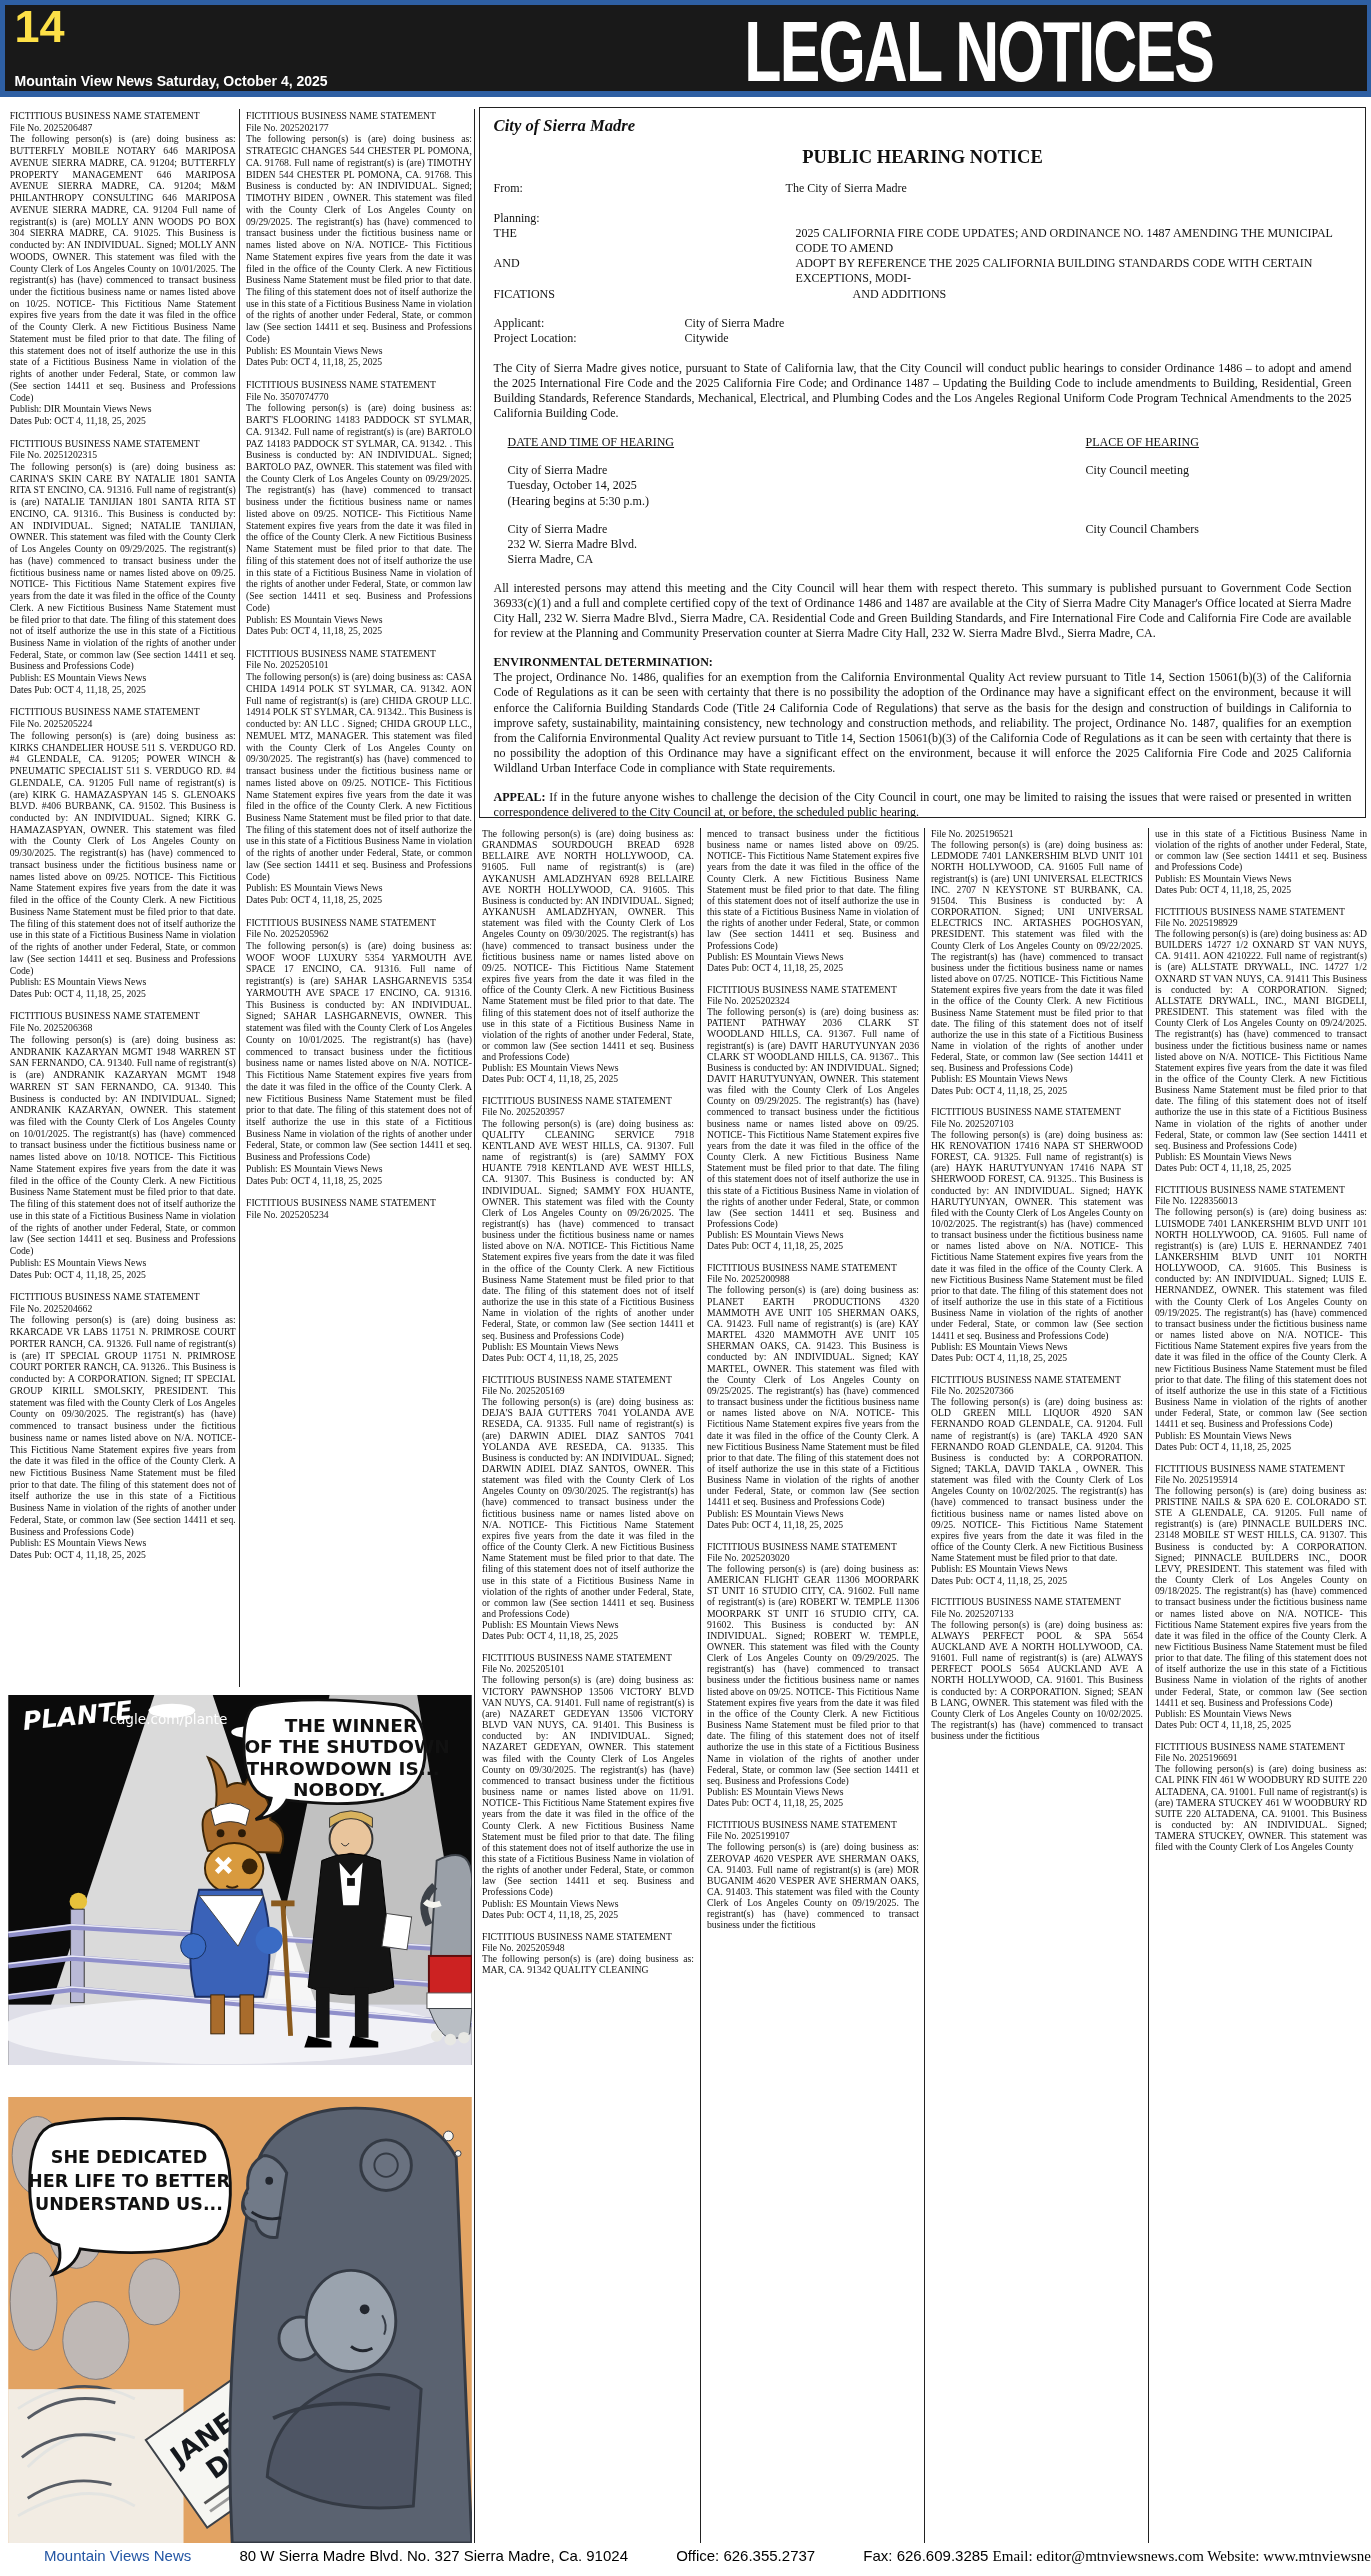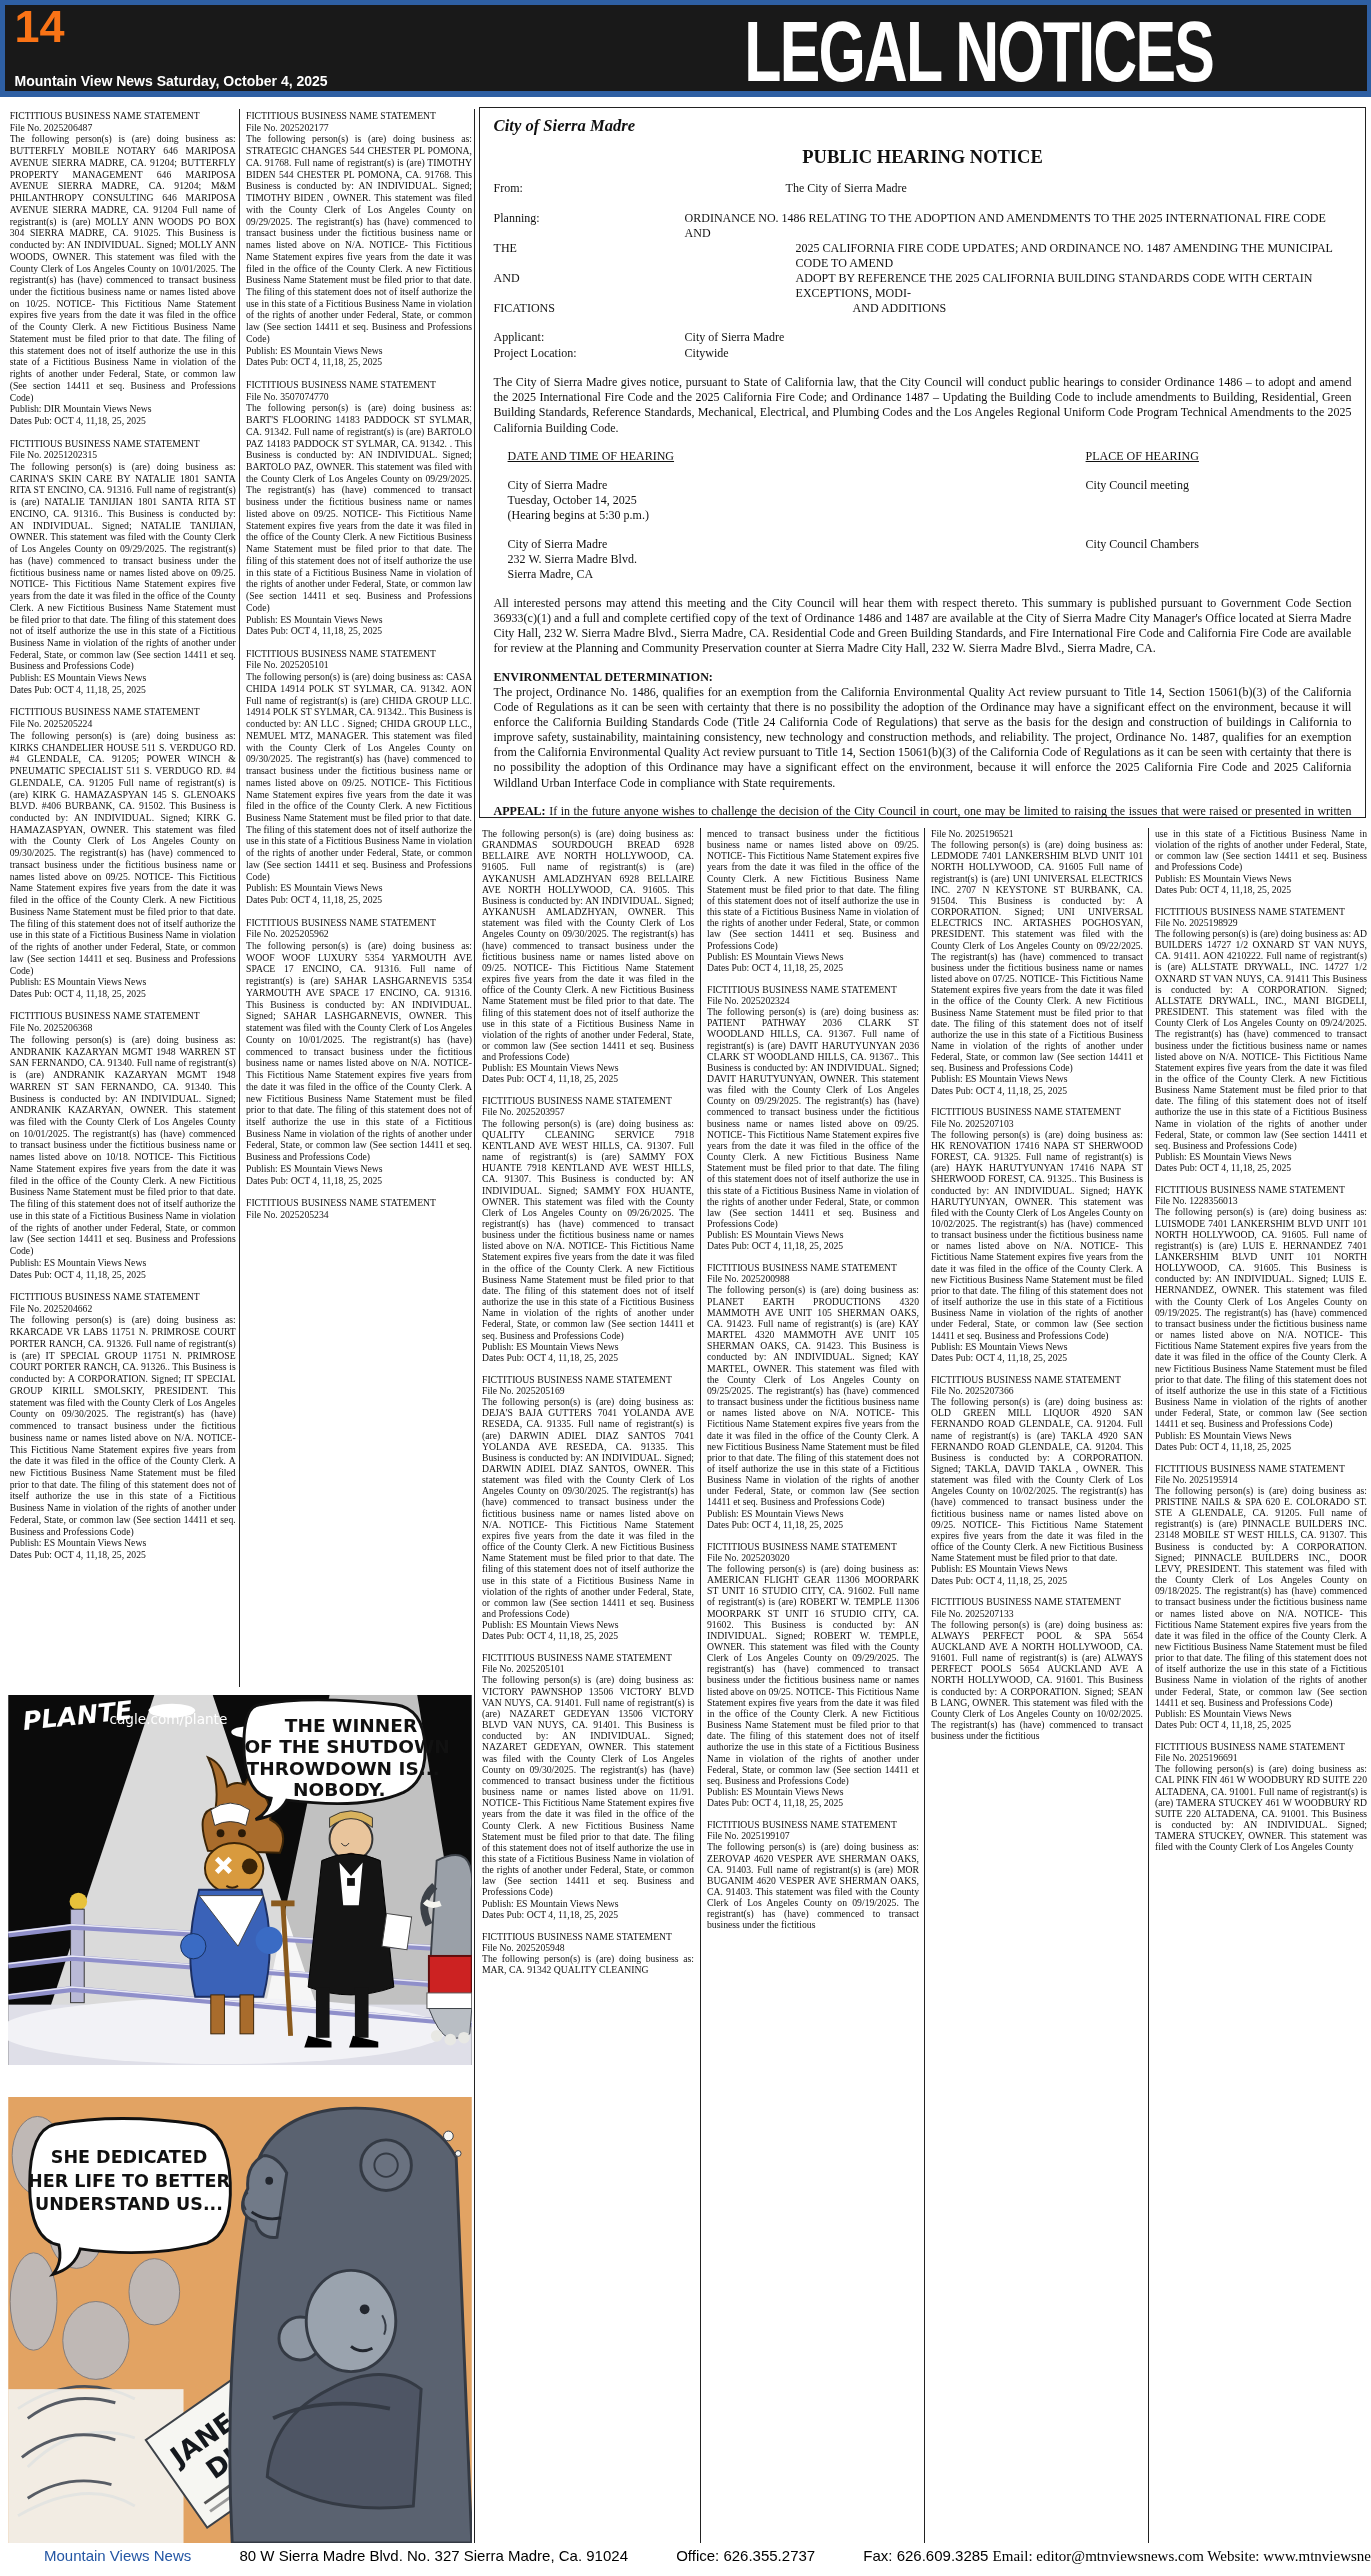--- a/index.html
+++ b/index.html
@@ -1,20 +1,20 @@
 <!DOCTYPE html>
 <html><head>
 <meta charset="utf-8">
 <style>
   html,body{margin:0;padding:0;background:#888;}
   #page{position:relative;width:1372px;height:2576px;background:#fff;font-family:"Liberation Serif",serif;overflow:hidden;}
   
   #hdr{position:absolute;left:0;top:0;width:1372px;height:97px;background:#2e5fa3;}
   #hdr-bar{position:absolute;left:4.9px;top:4.9px;right:4.9px;bottom:5.8px;background:#191919;}
-  #pageno{position:absolute;left:9.7px;top:-3.9px;color:#f97316;font-family:"Liberation Sans",sans-serif;font-weight:bold;font-size:45px;}
+  #pageno{position:absolute;left:9.7px;top:-3.9px;color:#fde047;font-family:"Liberation Sans",sans-serif;font-weight:bold;font-size:45px;}
   #masthead{position:absolute;left:9.7px;bottom:1.9px;color:#fff;font-family:"Liberation Sans",sans-serif;font-weight:bold;font-size:14px;}
   #section-title{position:absolute;left:624px;right:39px;top:-1.9px;text-align:center;color:#fff;font-family:"Liberation Sans",sans-serif;font-weight:bold;font-size:64px;letter-spacing:-1.9px;transform:scale(.95,1.32);transform-origin:center top;white-space:nowrap;}
   
   .lcol{position:absolute;overflow:hidden;font-size:9.7px;line-height:1.21;color:#111;}
   .notice{margin-bottom:10.7px;}
   .n-head{white-space:nowrap;}
   .n-file{white-space:nowrap;}
   .n-body{text-align:justify;}
   .n-pub,.n-dates{white-space:nowrap;}
   .vrule{position:absolute;width:1px;background:#222;}
@@ -262,21 +262,20 @@
   <div id="hbox">
     <div class="cityname">City of Sierra Madre</div>
     <div class="phn">PUBLIC HEARING NOTICE</div>
     <div class="frow">
       <span class="flab">From:</span>
       <div class="fval1">The City of Sierra Madre</div>
     </div>
     <div class="hgap"></div>
     <div class="frow">
         <span class="flab">Planning:</span>
-        <div class="fval2">ORDINANCE NO. 1486 RELATING TO THE ADOPTION AND AMENDMENTS TO THE 2025 INTERNATIONAL FIRE CODE AND</div>
       </div>
     <div class="frow">
         <span class="flab">THE</span>
         <div class="fval3">2025 CALIFORNIA FIRE CODE UPDATES; AND ORDINANCE NO. 1487 AMENDING THE MUNICIPAL CODE TO AMEND</div>
       </div>
     <div class="frow">
         <span class="flab">AND</span>
         <div class="fval3">ADOPT BY REFERENCE THE 2025 CALIFORNIA BUILDING STANDARDS CODE WITH CERTAIN EXCEPTIONS, MODI-</div>
       </div>
     <div class="frow">

